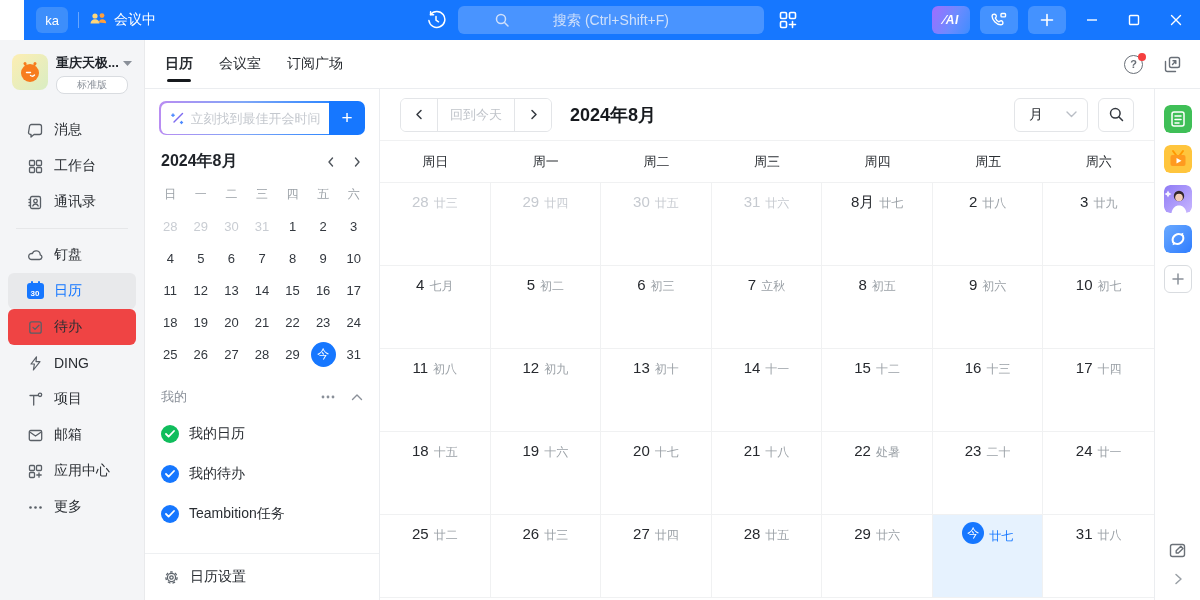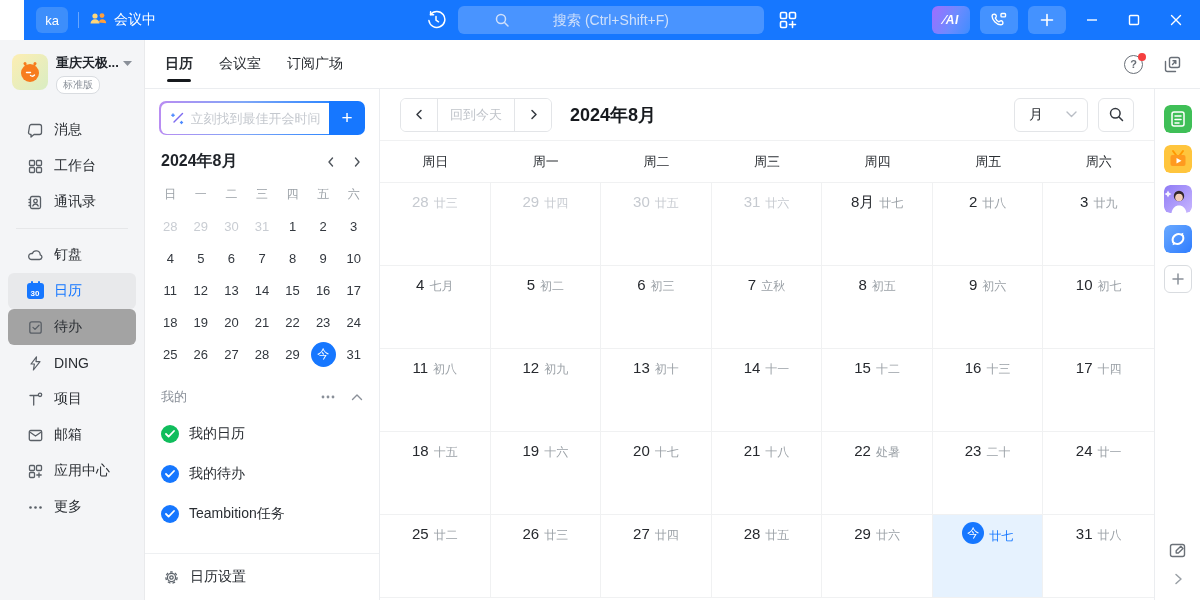--- a/index.html
+++ b/index.html
@@ -33,26 +33,26 @@
   .panel { width:235px; border-right:1px solid #ebedf0; flex:none; display:flex; flex-direction:column; }
   .main { flex:1; min-width:0; display:flex; flex-direction:column; }
   .strip { width:46px; border-left:1px solid #ebedf0; flex:none; display:flex; flex-direction:column; align-items:center; padding:16px 0 14px; gap:12px; }
 
   
   .org { display:flex; align-items:flex-start; gap:8px; padding:4px 8px 10px 12px; cursor:pointer; }
   .org-avatar { width:36px; height:36px; border-radius:8px; background:linear-gradient(135deg,#fdeeb3,#d9edc3); display:flex; align-items:center; justify-content:center; flex:none; }
   .org-meta { min-width:0; }
   .org-name-row { display:flex; align-items:center; gap:4px; }
   .org-name { font-size:13px; font-weight:bold; color:#1f2329; white-space:nowrap; }
-  .org-edition { display:inline-block; margin-top:4px; font-size:10px; color:#8a9099; border:1px solid #d9dce0; border-radius:8px; padding:1px 6px; background:#fff; }
+  .org-edition { display:inline-block; margin-top:4px; font-size:10px; color:#8a9099; border:1px solid #d9dce0; border-radius:8px; padding:1px 20px; background:#fff; }
   .nav { margin-top:8px; }
   .nav-item { height:36px; display:flex; align-items:center; gap:10px; padding:0 10px 0 18px; font-size:14px; color:#2a2e33; cursor:pointer; margin:0 8px; border-radius:6px; }
   .nav-item .nicon { width:18px; height:18px; display:flex; align-items:center; justify-content:center; color:#595f66; flex:none; }
   .nav-item.active { background:#e8e9eb; color:#1677ff; }
-  .nav-item.hovered { background:#a3a3a3; }
+  .nav-item.hovered { background:#ef4444; }
   .nav-sep { height:1px; background:#e6e7e9; margin:8px 16px; }
   .cal-glyph { width:17px; height:16px; background:#1677ff; border-radius:3px; position:relative; display:flex; align-items:flex-end; justify-content:center; }
   .cal-glyph b { color:#fff; font-size:8px; line-height:11px; font-weight:bold; }
   .cal-glyph i { position:absolute; top:-2px; width:2px; height:4px; background:#1677ff; border-radius:1px; }
   .cal-glyph i.l { left:4px; } .cal-glyph i.r { right:4px; }
 
   
   .tabs { display:flex; align-items:center; gap:26px; width:216px; flex:none; }
   .tab { font-size:14px; color:#2a2e33; cursor:pointer; position:relative; height:48px; display:flex; align-items:center; }
   .tab.active { font-weight:bold; }

